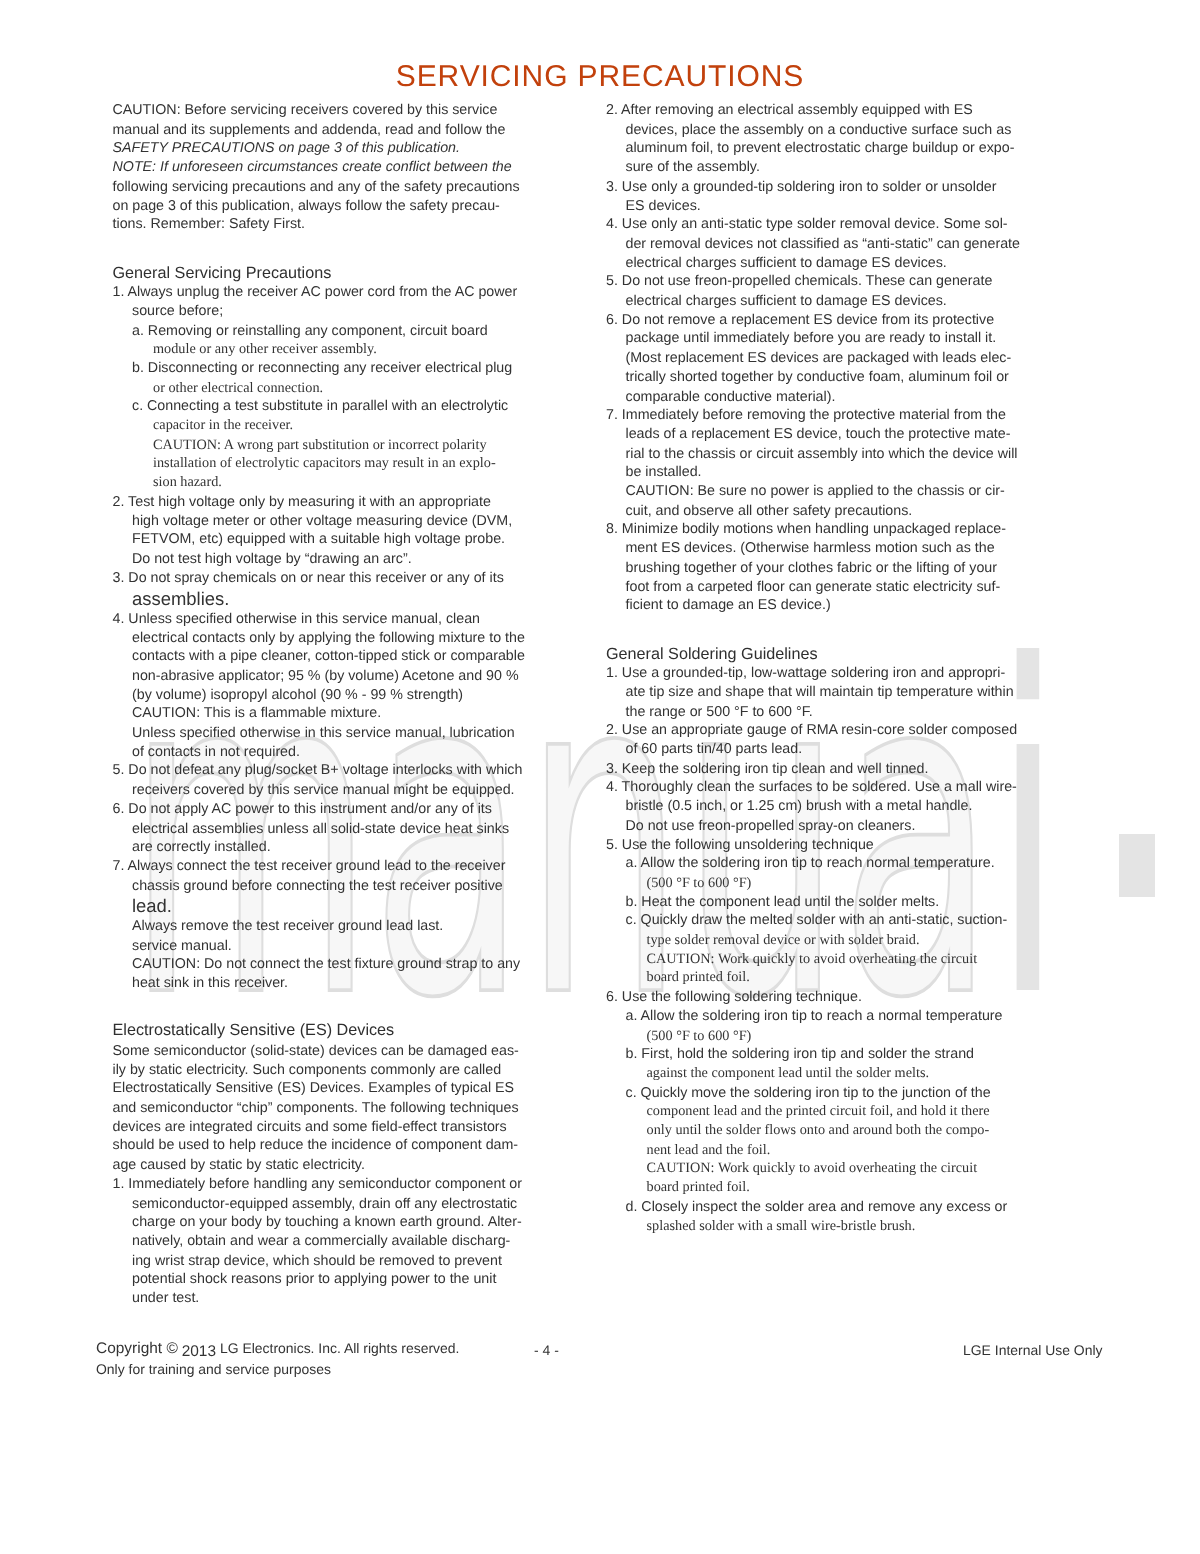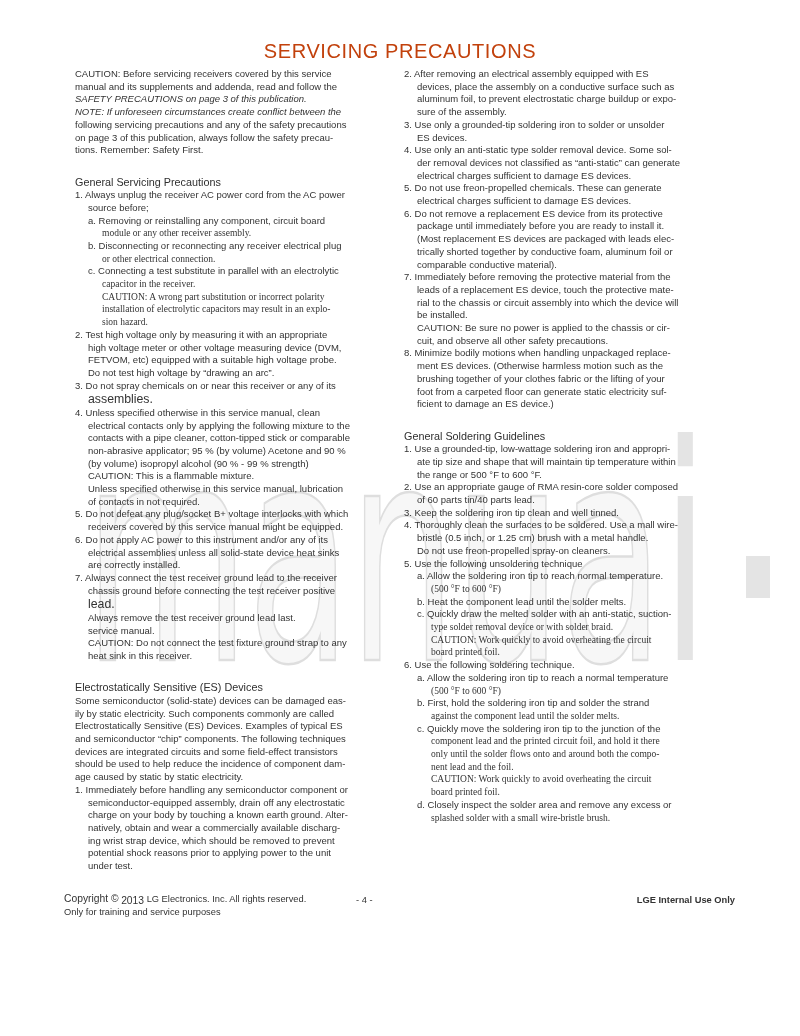--- a/index.html
+++ b/index.html
@@ -57,21 +57,21 @@
     font-size:9.3px; line-height:12.5px; color:#333333; z-index:2;
   }
   .fl-big  { font-size:10.3px; }
   .fl-year { font-size:10.3px; position:relative; top:2px; }
   .footer-page {
     position:absolute; left:356px; top:895px;
     font-size:9.3px; color:#333333; z-index:2;
   }
   .footer-right {
     position:absolute; right:65px; top:895px;
-    font-size:9.3px; color:#333333; z-index:2;font-weight:bold;
+    font-size:9.3px; color:#333333; z-index:2;
   }
 </style>
 </head>
 <body>
 
 <div class="page">
 
   <div class="watermark" aria-hidden="true"><span class="wm-outline">manua</span><span class="wm-filled">i</span></div>
   <div class="wm-block"></div>
 

